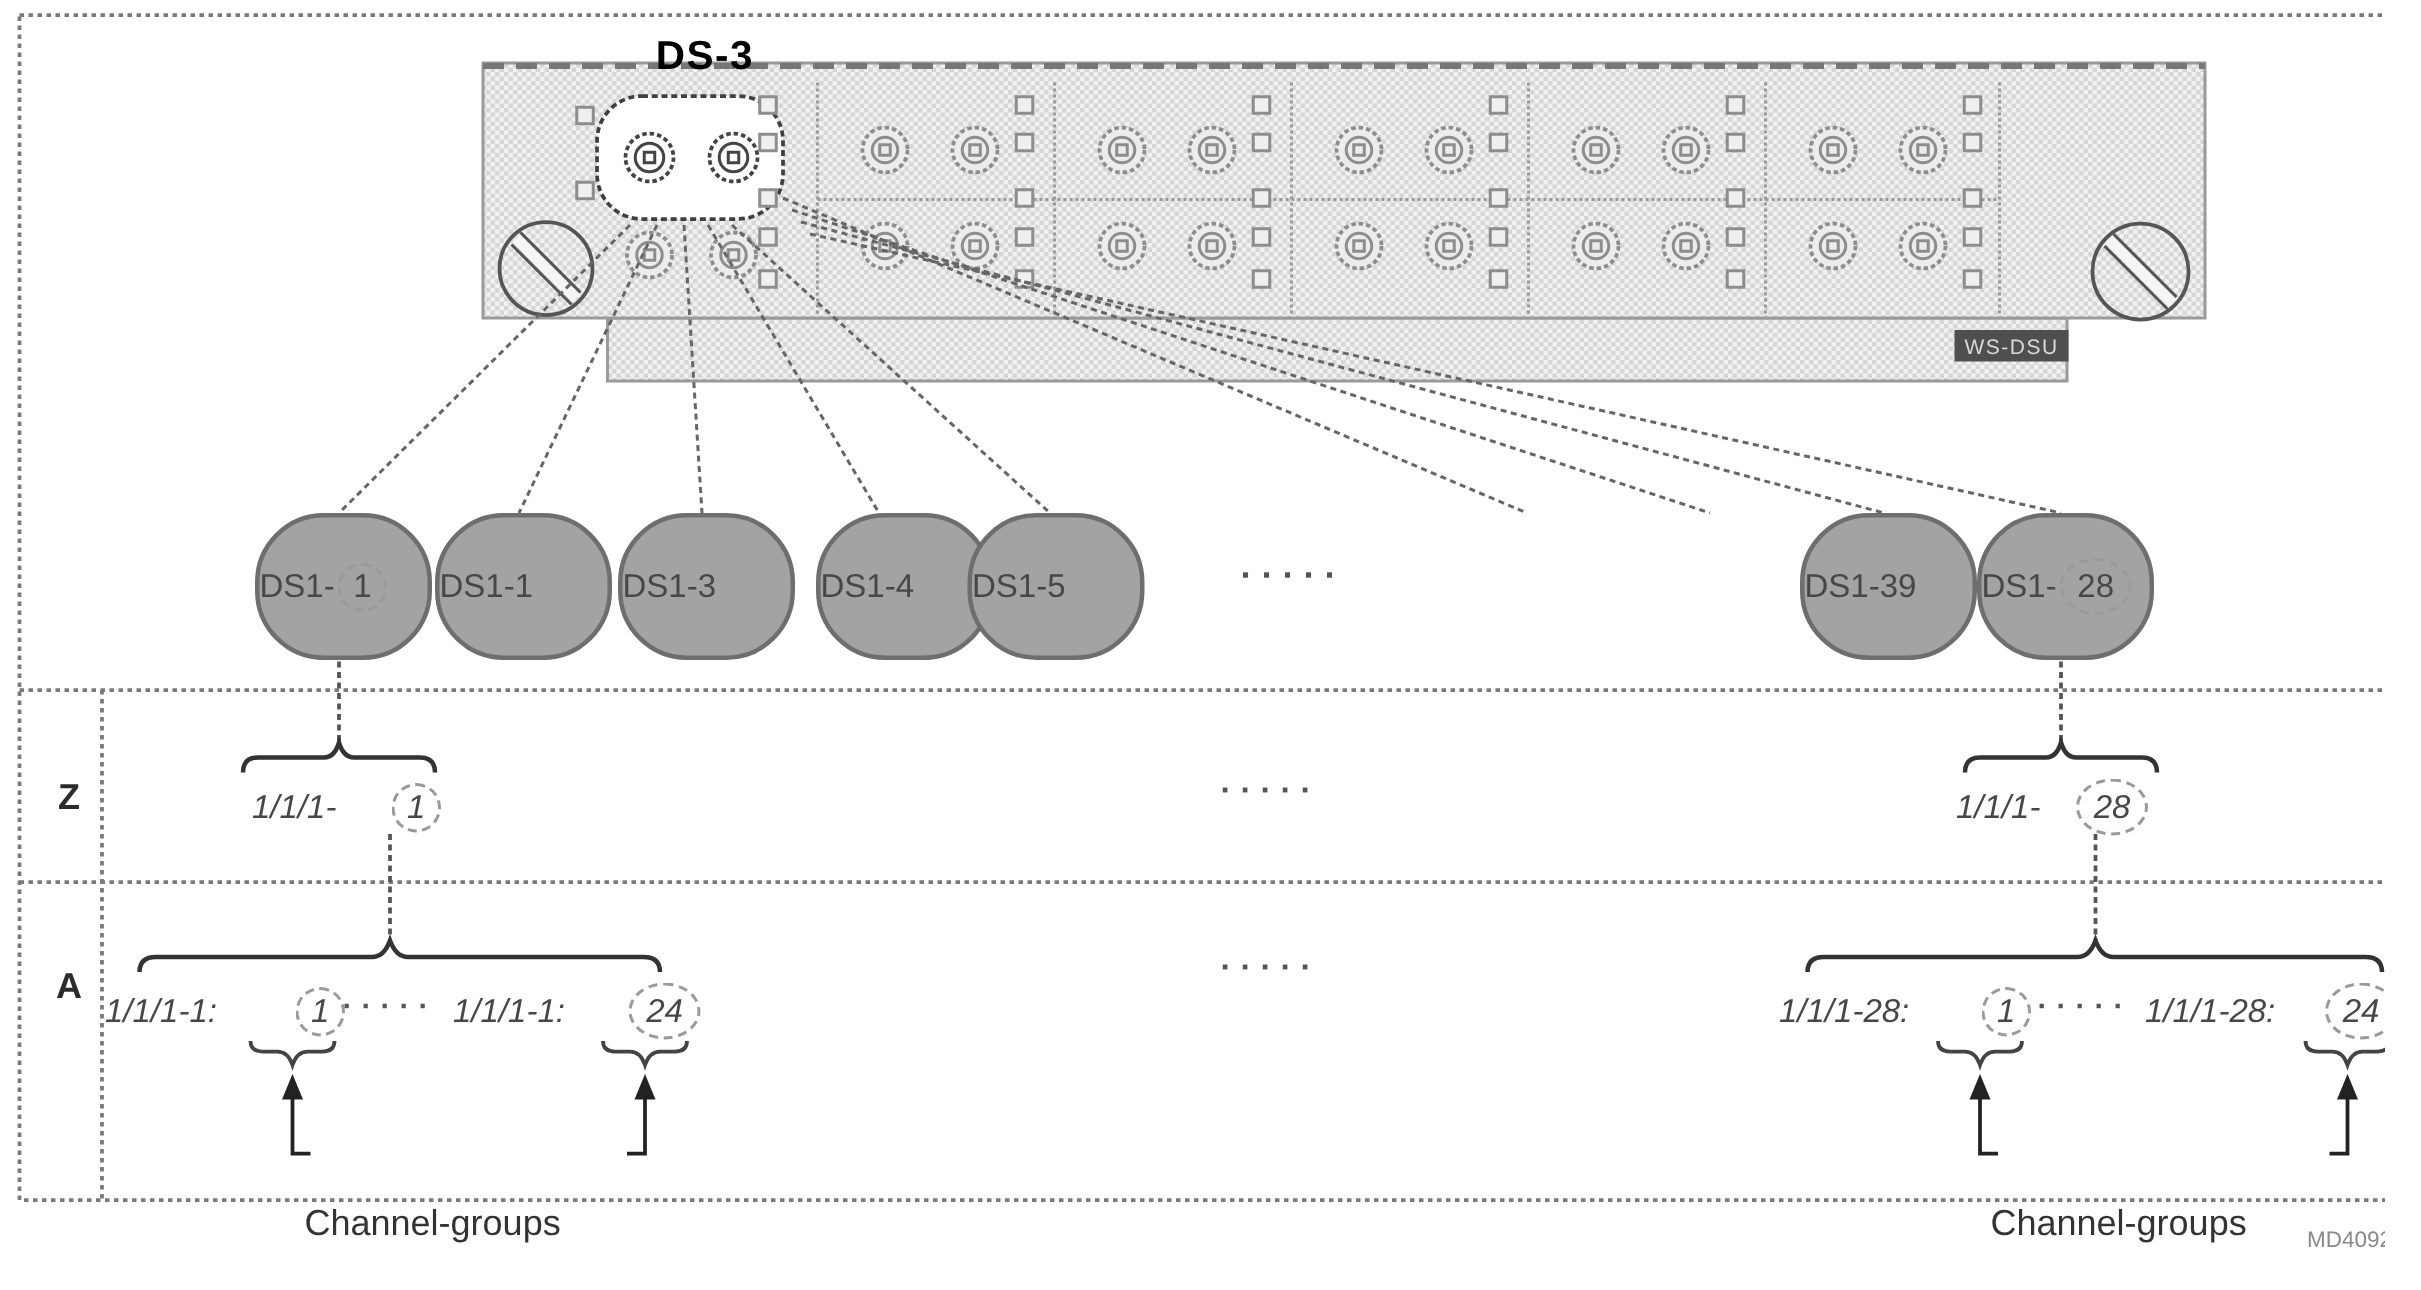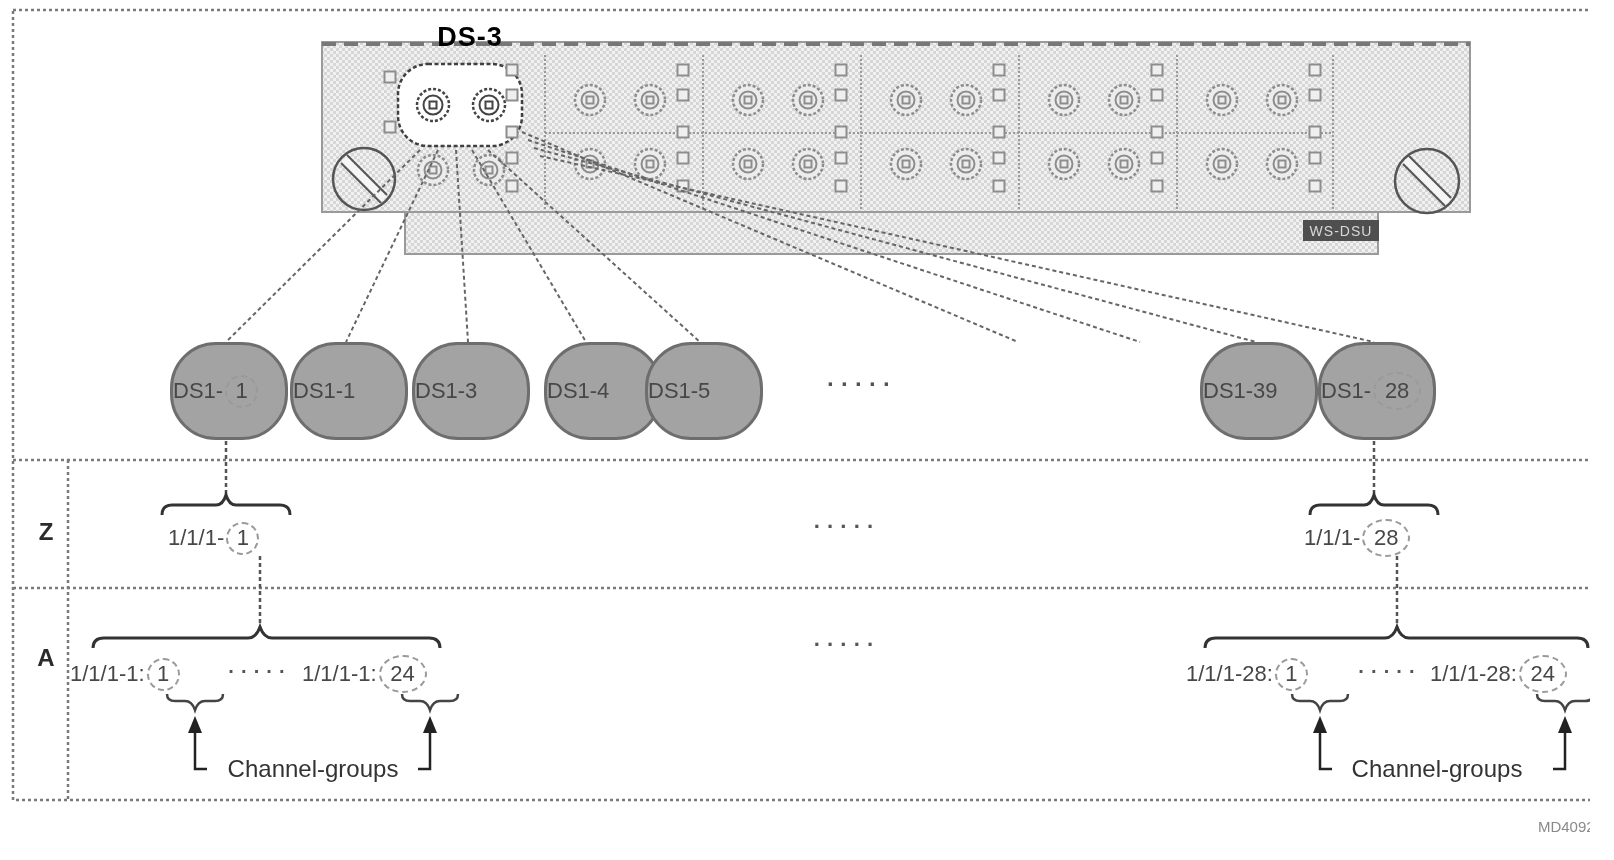--- a/index.html
+++ b/index.html
@@ -10,30 +10,30 @@
   .oval{position:absolute;top:342px;width:112px;height:92px;border:3px solid #6e6e6e;
         border-radius:46px;background:#a3a3a3;display:flex;align-items:center;
         color:#474747;font-size:22px;z-index:2;}
   
   .circled{border:2px dashed #9a9a9a;border-radius:50%;display:inline-flex;align-items:center;
            justify-content:center;margin-left:2px;flex:none;}
   .c1{min-width:29px;height:29px;}
   .c2{min-width:44px;height:34px;}
   .circled:empty{display:none;}
   
-  .lbl{position:absolute;height:44px;display:flex;align-items:center;justify-content:flex-start;
-       color:#474747;font-size:22px;z-index:2;white-space:nowrap;}
+  .lbl{position:absolute;height:44px;display:flex;align-items:center;justify-content:space-between;
+       color:#474747;font-size:22px;z-index:2;white-space:nowrap;font-style:italic;}
   .dots{position:absolute;color:#555;font-size:22px;letter-spacing:6px;font-weight:bold;
         z-index:2;text-align:center;}
   .rowletter{position:absolute;font-weight:bold;font-size:24px;color:#2b2b2b;z-index:2;
              width:44px;text-align:center;}
   .ds3{position:absolute;left:420px;top:22px;width:100px;text-align:center;font-size:27px;
        font-weight:bold;color:#000;letter-spacing:1px;z-index:3;}
   .caption{position:absolute;font-size:24px;color:#333;z-index:2;white-space:nowrap;
-           text-align:center;}
+           text-align:left;margin-top:47px;}
   .figid{position:absolute;left:1455px;top:818px;width:148px;text-align:right;font-size:15px;
          font-weight:normal;color:#8a8a8a;z-index:2;}
   .cardlabel{position:absolute;left:1303px;top:220px;width:76px;height:21px;background:#4f4f4f;
              color:#d8d8d8;font-size:14px;display:flex;align-items:center;justify-content:center;
              letter-spacing:1px;z-index:2;}
 </style>
 </head>
 <body>
 
 <div class="canvas">

